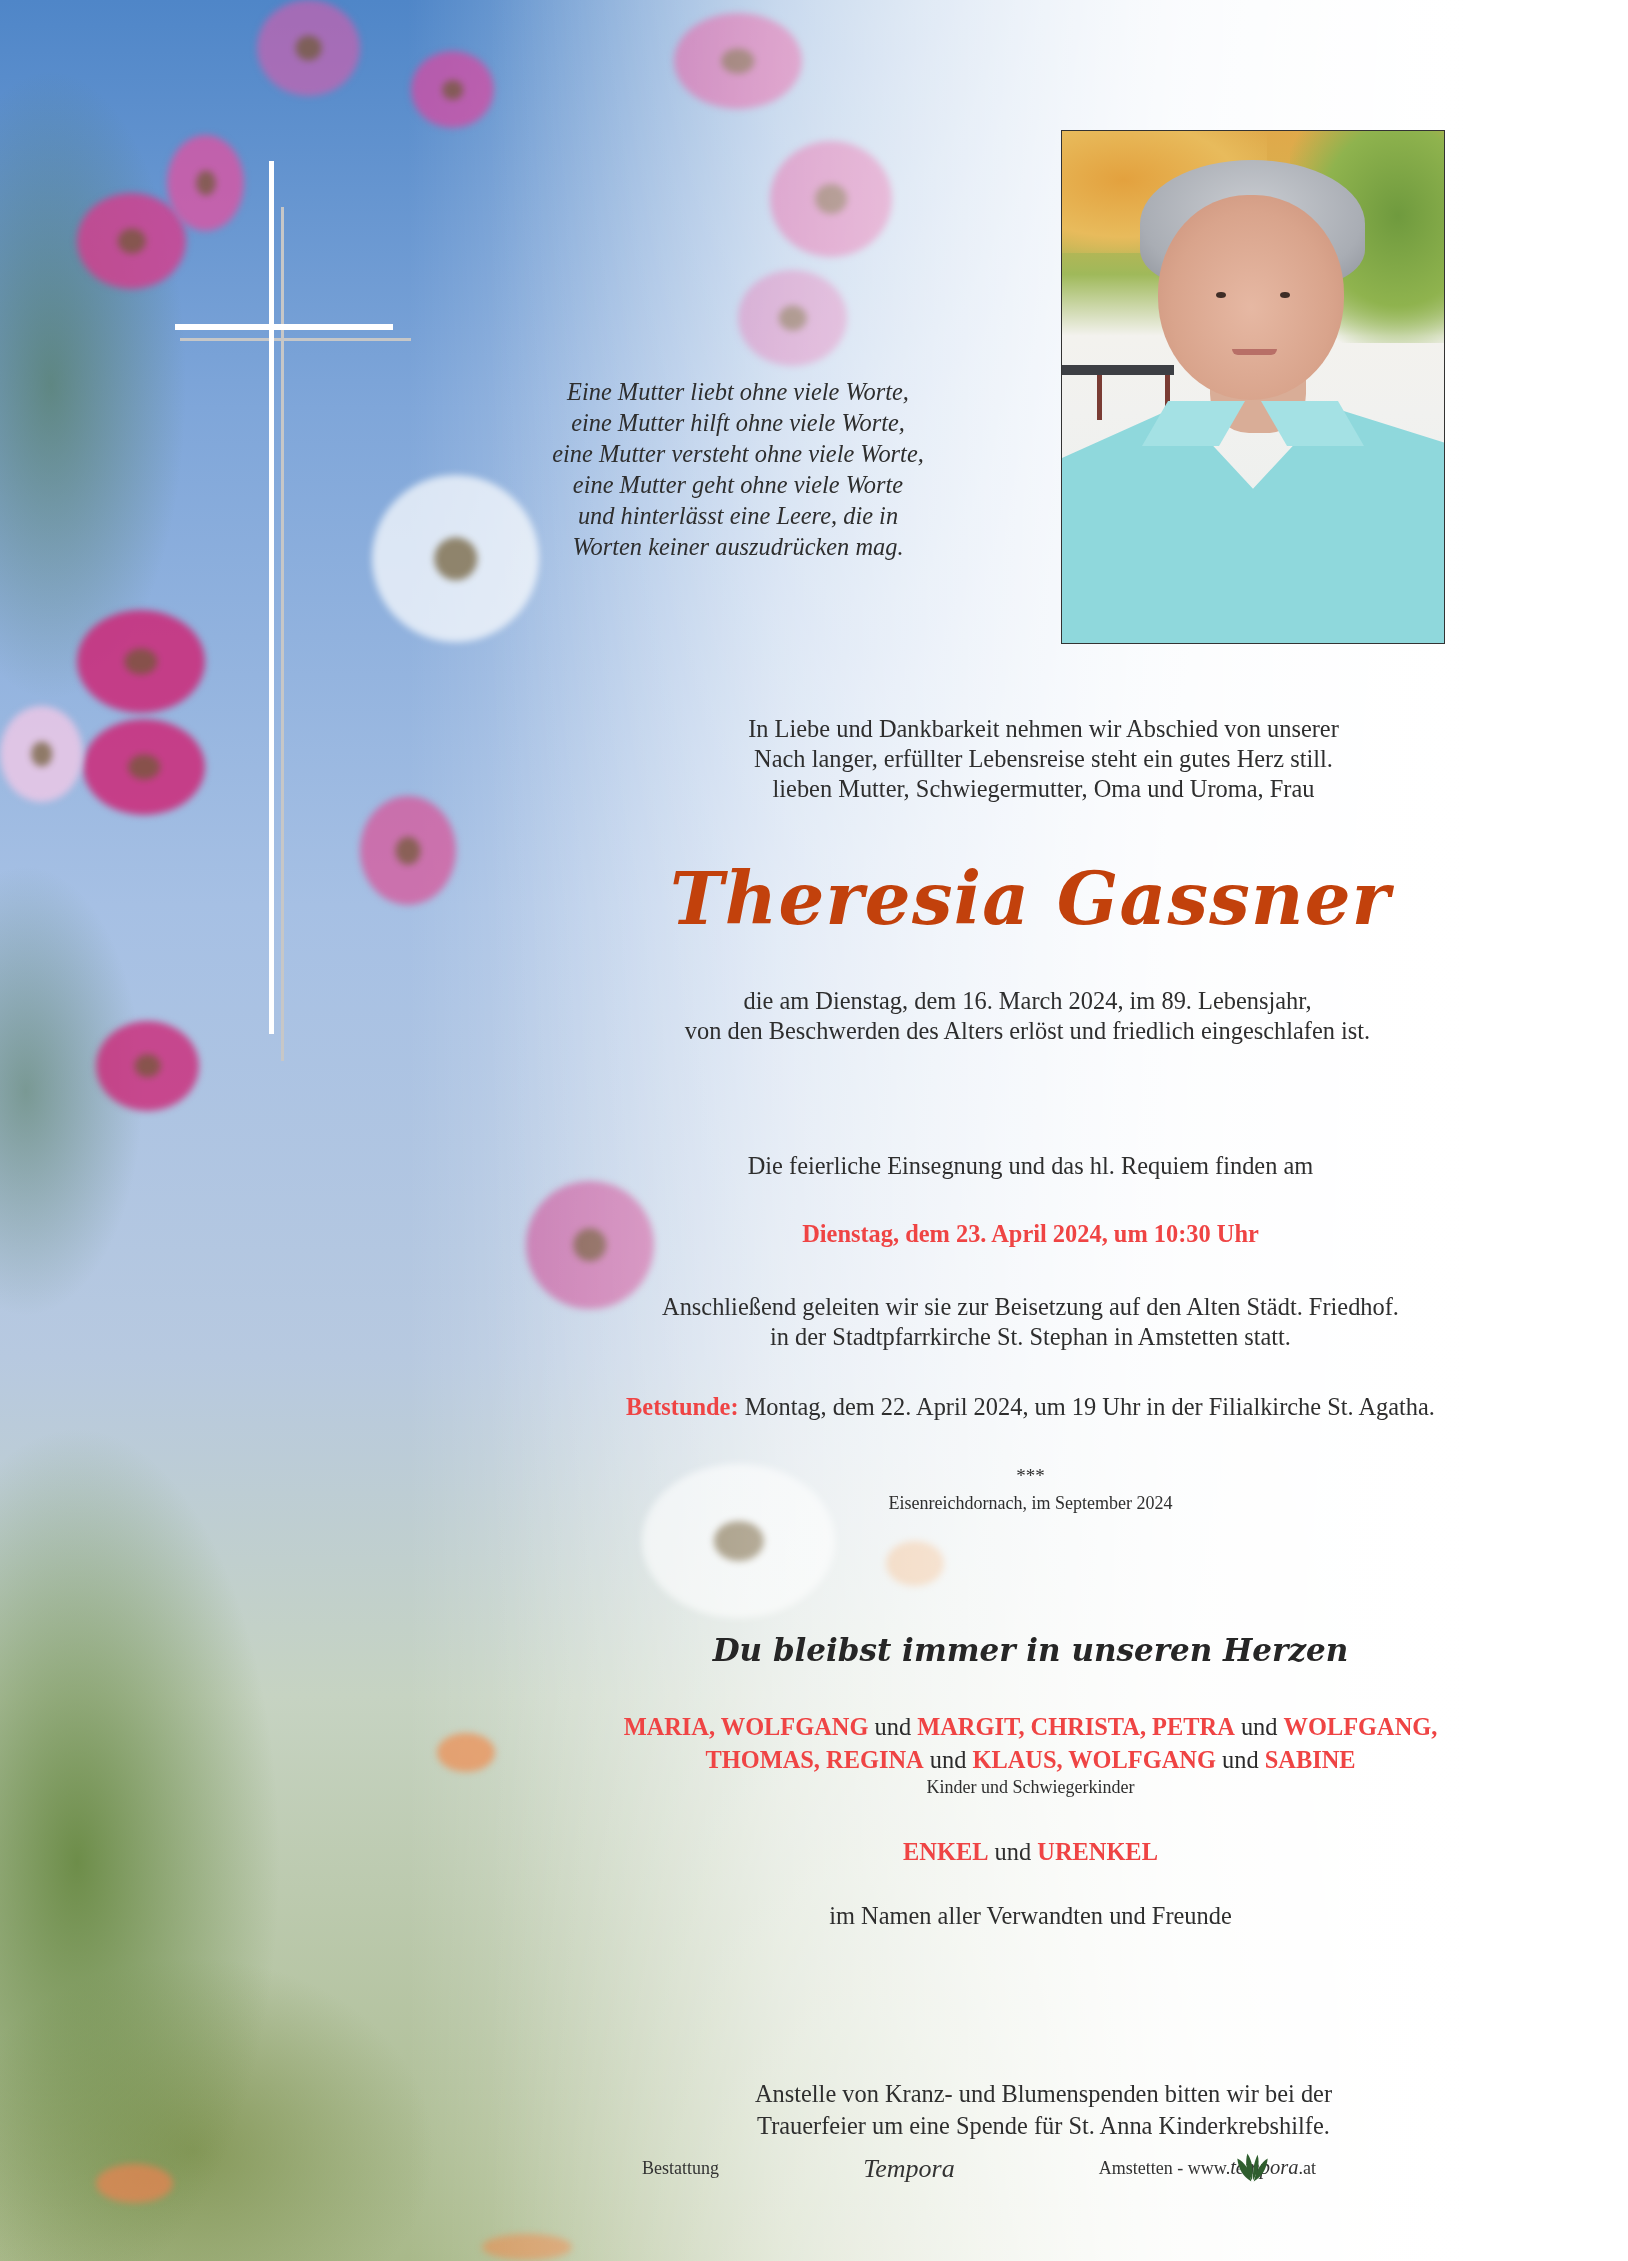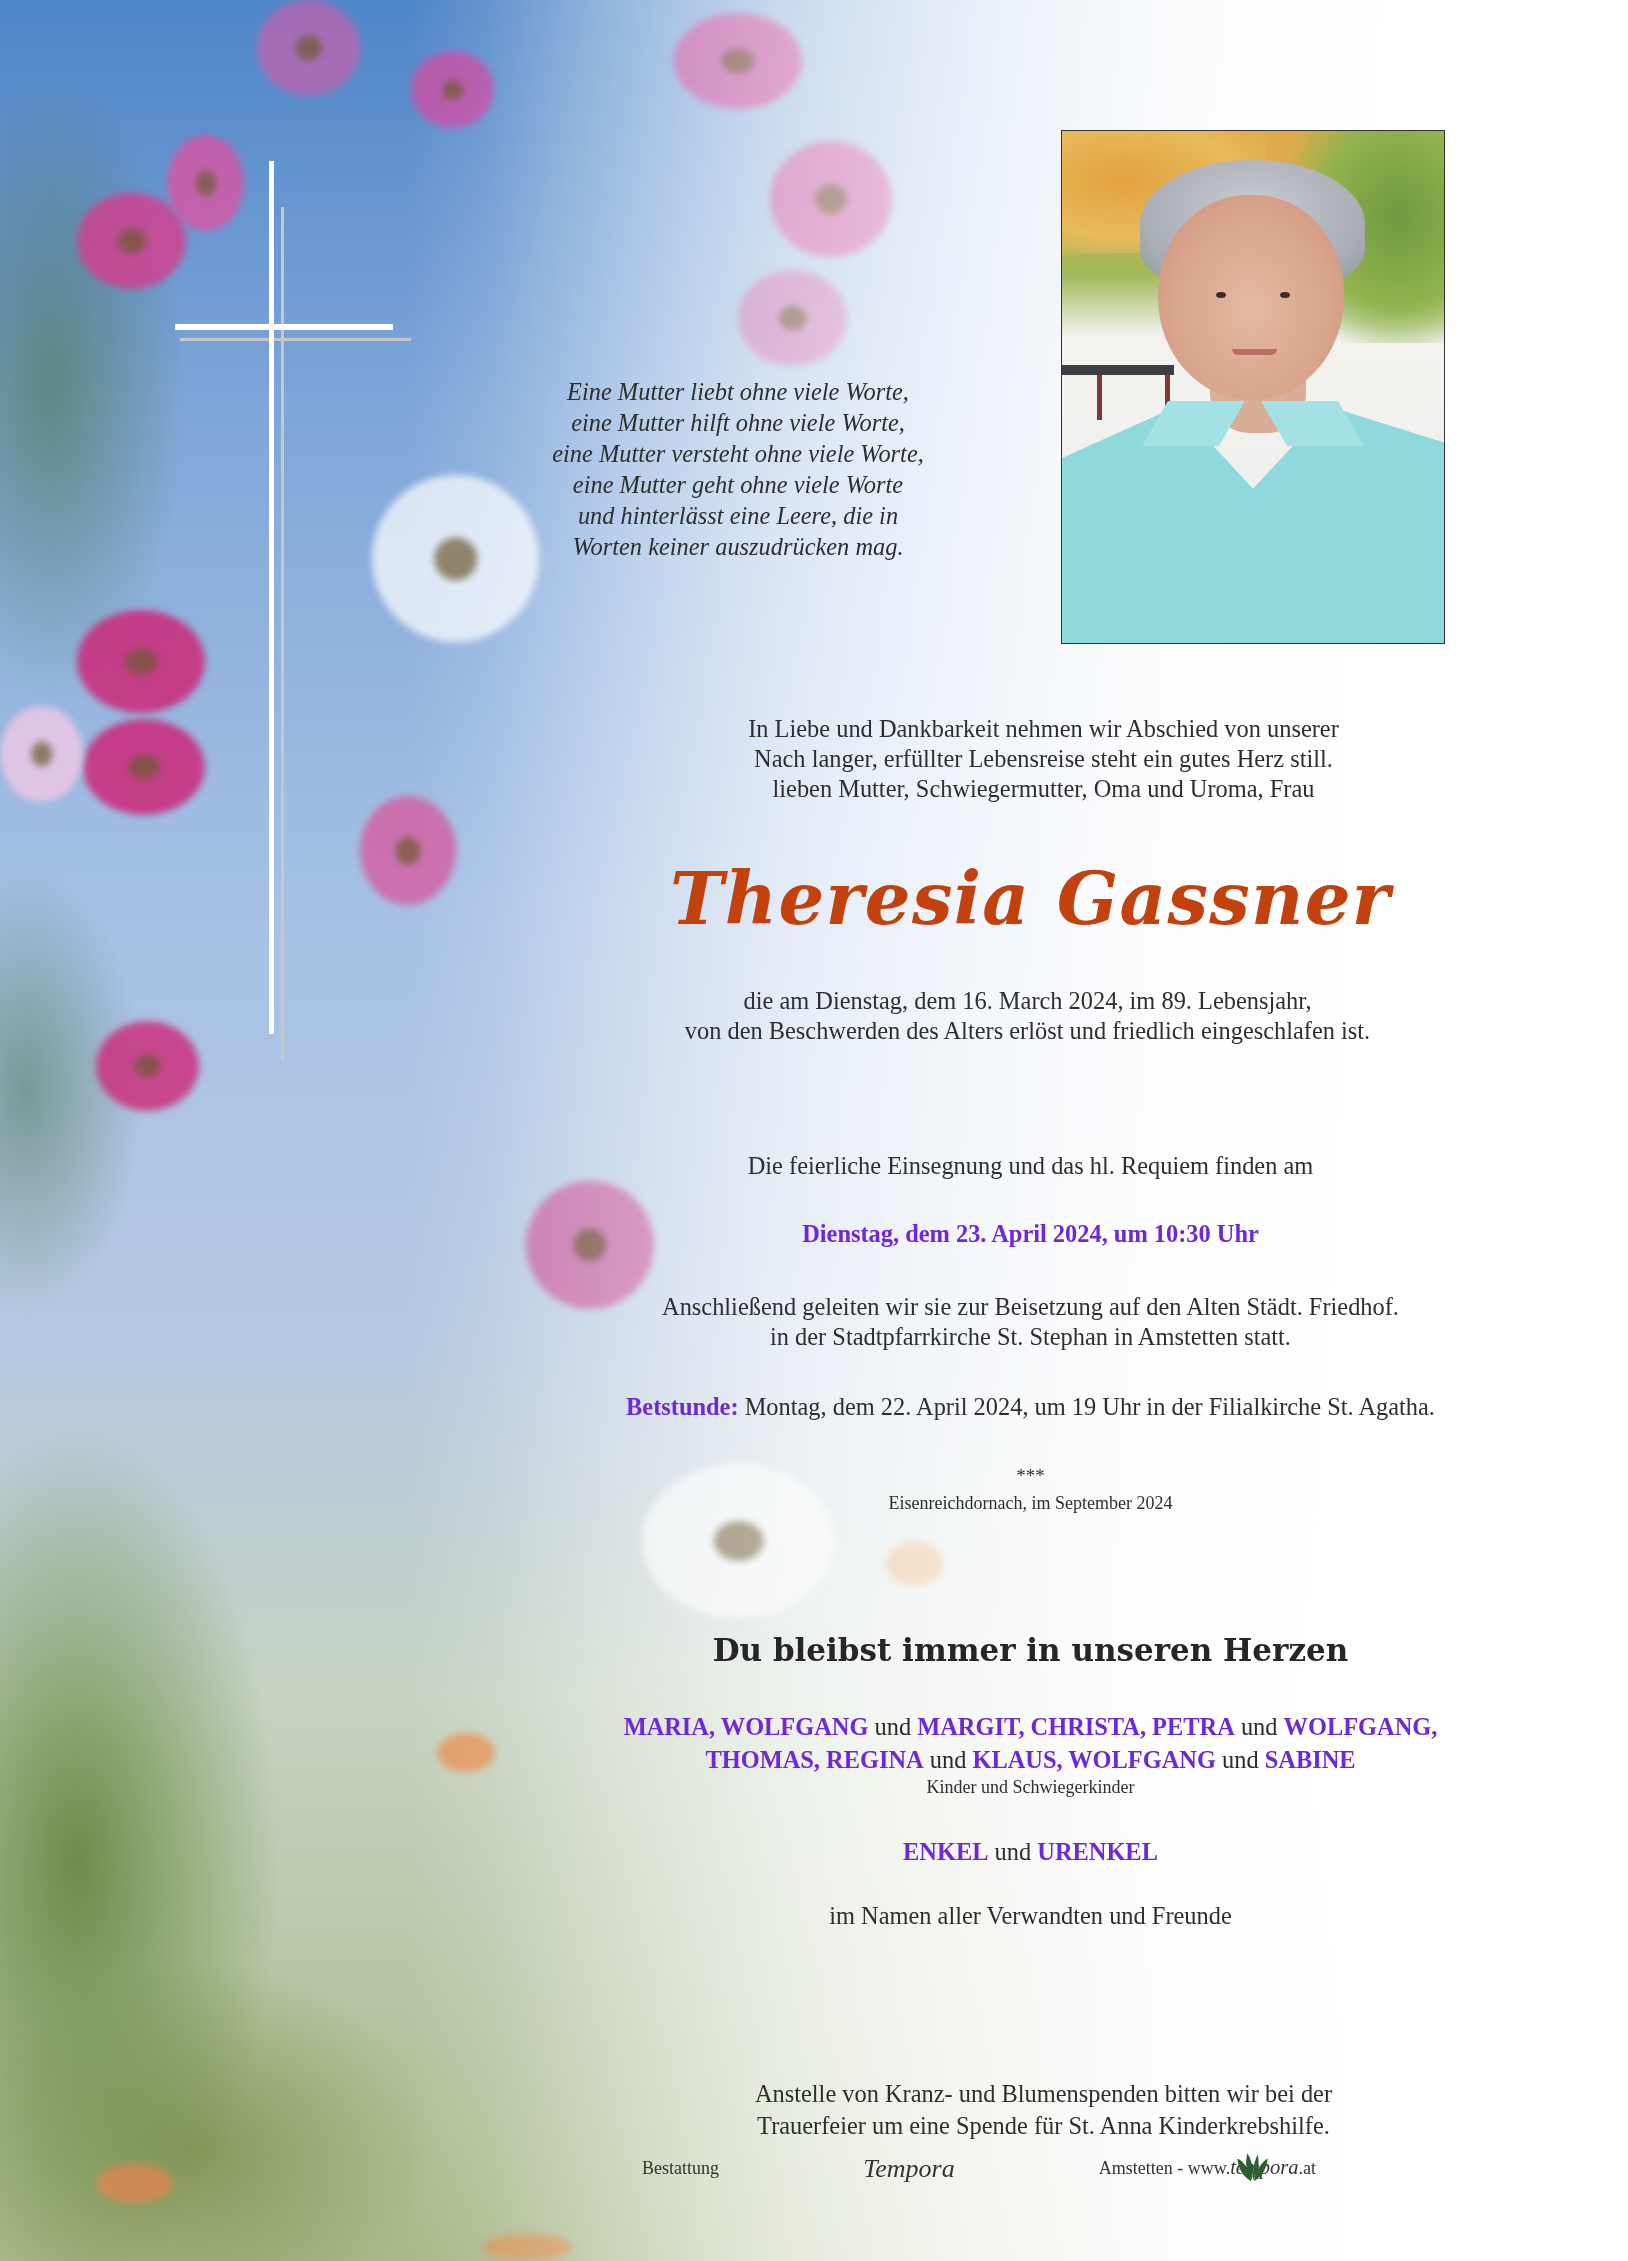--- a/index.html
+++ b/index.html
@@ -82,26 +82,26 @@
     font-style: italic; font-size: 24.4px; line-height: 31px; color: #2e2e2e;
   }
   .intro { left: 578px; top: 714px; width: 931px; font-size: 24.4px; line-height: 30px; color: #2e2e2e; }
   .name {
     left: 565px; top: 854px; width: 931px;
     font-family: "DejaVu Serif", serif; font-style: italic; font-weight: bold;
     font-size: 72px; line-height: 90px; color: #c2410c; letter-spacing: 1.3px;
   }
   .death { left: 514px; top: 986px; width: 1027px; font-size: 24.4px; line-height: 30px; color: #2e2e2e; }
   .p-line { left: 501px; width: 1059px; font-size: 24.4px; line-height: 30px; color: #2e2e2e; }
-  .bold { font-weight: bold; color: #6d28d9; }
+  .bold { font-weight: bold; color: #ef4444; }
   .small { font-size: 19px; }
   .tiny { font-size: 18px; }
   .script {
     left: 565px; top: 1631px; width: 931px;
-    font-family: "DejaVu Serif", serif; font-weight: bold;
+    font-family: "DejaVu Serif", serif; font-style: italic; font-weight: bold;
     font-size: 31px; line-height: 39px; color: #262626;
   }
   .names { left: 501px; top: 1710px; width: 1059px; font-size: 24.4px; line-height: 33px; }
   .footer-line { left: 578px; top: 2078px; width: 931px; font-size: 24.4px; line-height: 32px; color: #2e2e2e; }
   .credit {
     left: 642px; top: 2156px; width: 674px; font-size: 18px; line-height: 23px; color: #333;
     display: flex; justify-content: space-between; align-items: center; gap: 5.1px;
   }
   .credit .brand { font-style: italic; font-size: 26px; color: #333; }
   .credit .url-italic { font-style: italic; font-size: 20.5px; }

